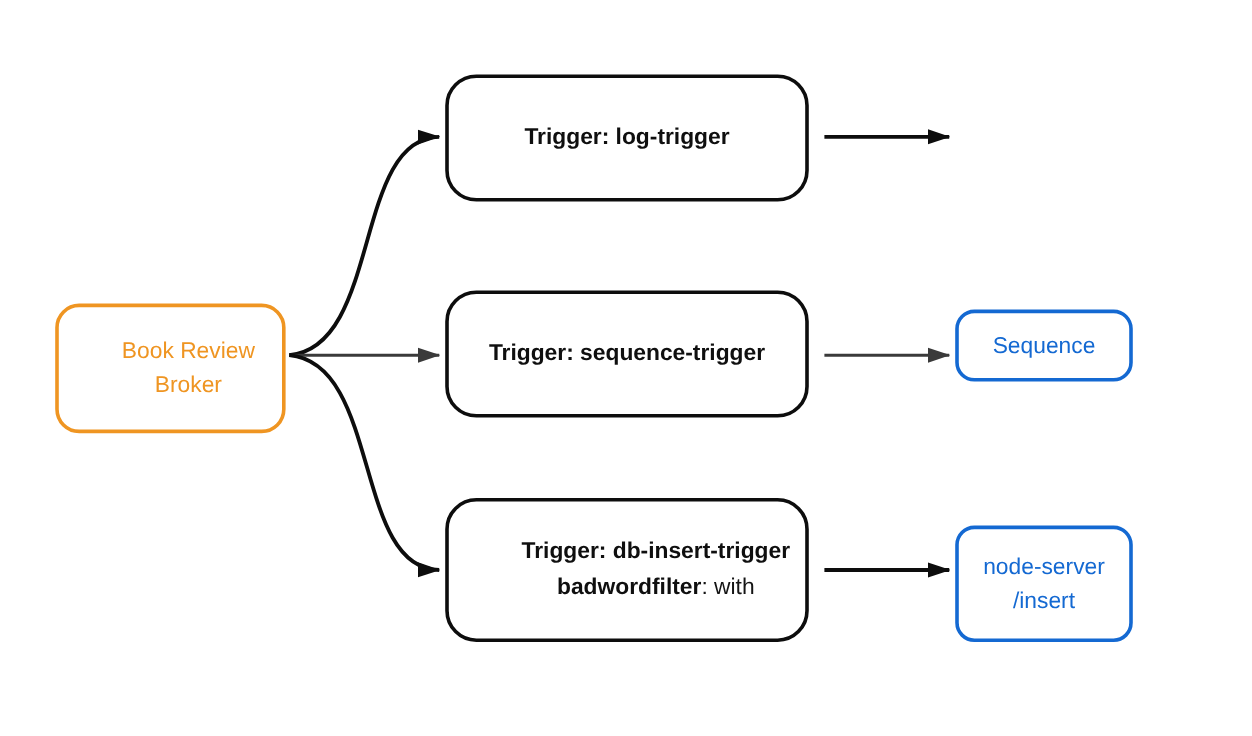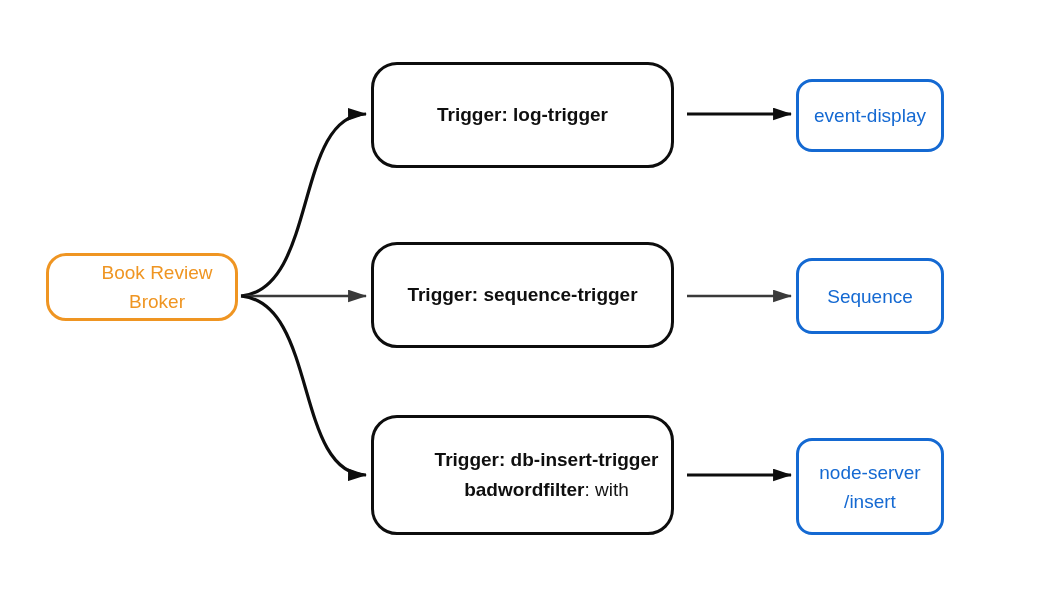--- a/index.html
+++ b/index.html
@@ -26,21 +26,21 @@
     position: absolute;
     box-sizing: border-box;
     background: #ffffff;
     display: flex;
     flex-direction: column;
     justify-content: center;
     align-items: center;
     text-align: center;
   }
   .node.broker {
-    left: 46px; top: 253px; width: 192px; height: 68px;
+    left: 46px; top: 253px; width: 192px; height: 108px;
     border: 3px solid var(--broker-accent, #ef9522);
     border-radius: 20px;
     color: var(--broker-accent, #ef9522);
     font-size: 19px;
     line-height: 29px;
     padding-left: 30px;
   }
   .node.trigger {
     border: 3px solid var(--node-border, #0d0d0d);
     border-radius: 26px;
@@ -54,21 +54,21 @@
   .node.trigger.t3 { top: 415px; height: 120px; padding-left: 48px; }
   .node.sink {
     left: 796px; width: 148px;
     border: 3px solid var(--sink-accent, #1469d2);
     border-radius: 16px;
     color: var(--sink-accent, #1469d2);
     font-size: 19px;
     line-height: 29px;
   }
   .node.sink.s1 { top: 79px;  height: 73px; }
-  .node.sink.s2 { top: 258px; height: 76px; }
+  .node.sink.s2 { top: 258px; height: 60px; }
   .node.sink.s3 { top: 438px; height: 97px; }
 
   .multiline { white-space: pre-line; }
   .tline b { font-weight: 700; color: #0f0f0f; }
 </style>
 </head>
 <body>
 
 <div class="canvas">
 
@@ -108,23 +108,20 @@
 
   <div class="node trigger t3">
     <div class="tline">
       <b>Trigger: db-insert-trigger</b>
     </div>
     <div class="tline">
       <b>badwordfilter</b><span>: with</span>
     </div>
   </div>
 
-  <div class="node sink s1">
-    <div class="multiline">event-display</div>
-  </div>
 
   <div class="node sink s2">
     <div class="multiline">Sequence</div>
   </div>
 
   <div class="node sink s3">
     <div class="multiline">node-server
 /insert</div>
   </div>
 

